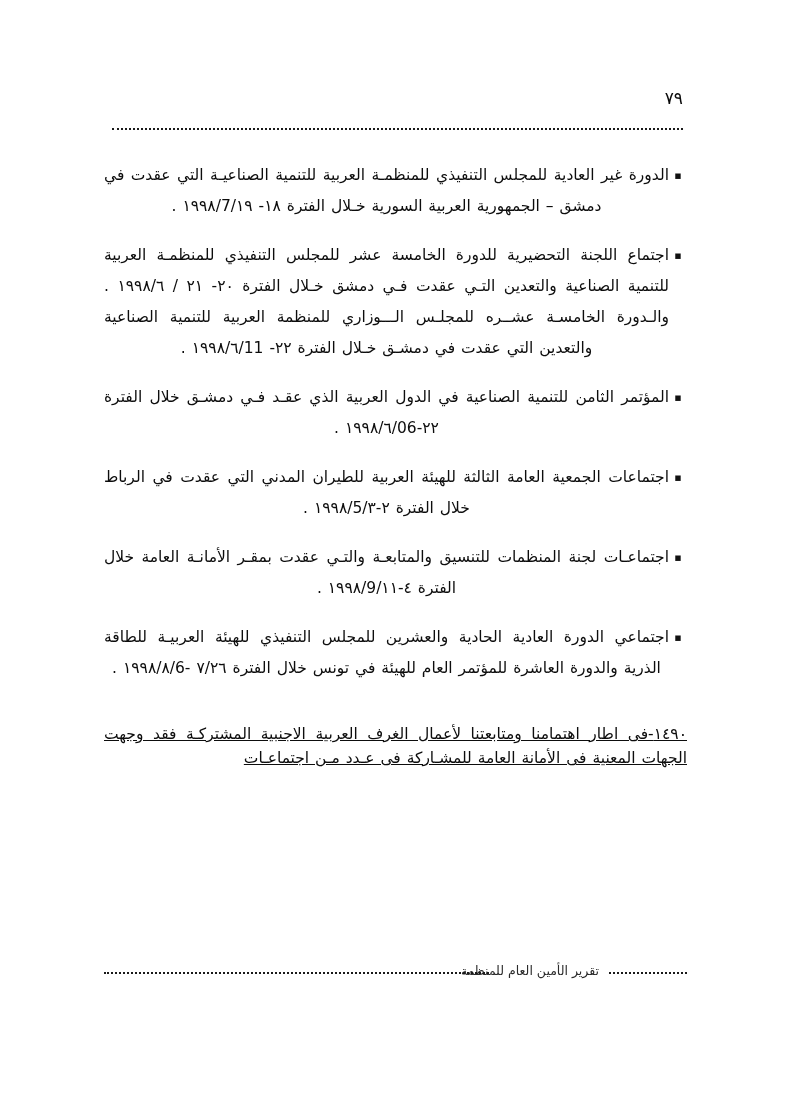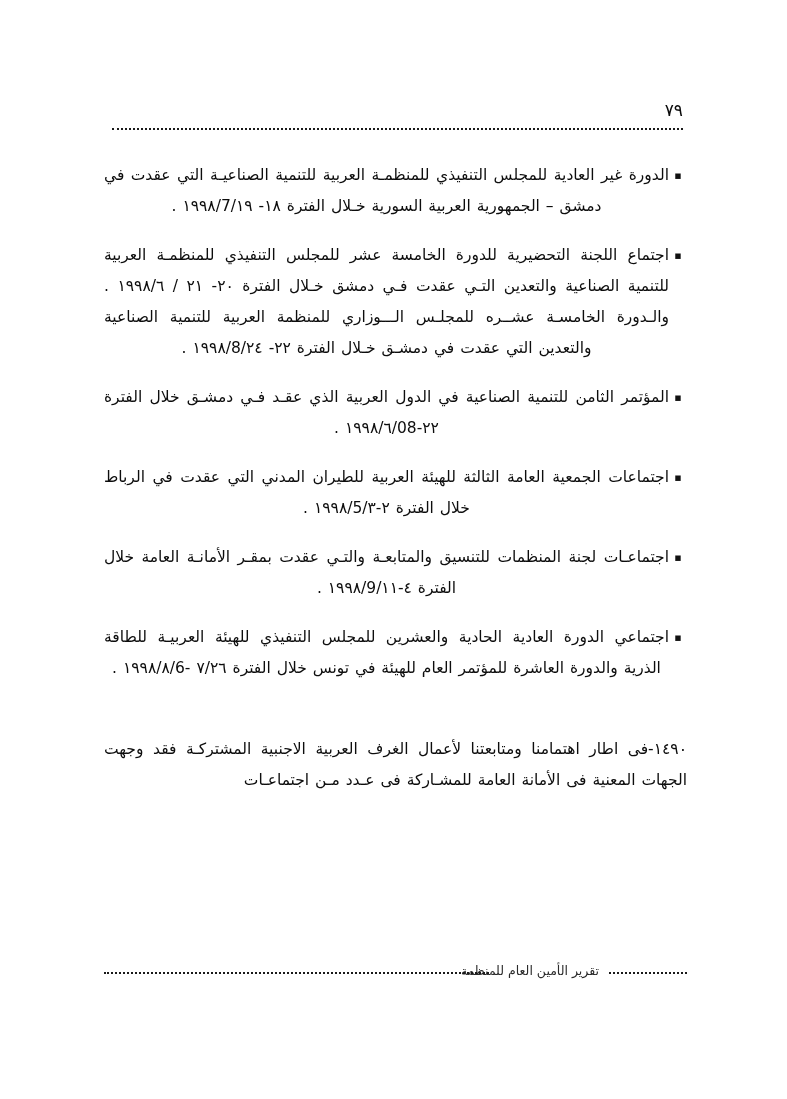--- a/index.html
+++ b/index.html
@@ -15,21 +15,21 @@
     width: 787px;
     height: 1099px;
     background: #ffffff;
     overflow: hidden;
     box-sizing: border-box;
   }
 
   
   .page-number {
     position: absolute;
-    top: 100px;
+    top: 88px;
     right: 104px;
     font-size: 17px;
     letter-spacing: 1px;
     color: #0b0b0b;
     font-family: "DejaVu Sans", sans-serif;
   }
   .top-rule {
     position: absolute;
     top: 128px;
     left: 112px;
@@ -67,27 +67,28 @@
     flex: 1 1 auto;
     font-size: 15.5px;
     line-height: 31px;
     color: #0d0d0d;
     text-align: justify;
     text-align-last: center;
     word-spacing: 1px;
   }
 
   .para {
-    margin-top: 50px;
+    margin-top: 38px;
     font-size: 15.5px;
-    line-height: 31px;
+    line-height: 24px;
     color: #0d0d0d;
     text-align: justify;
     text-align-last: right;
     word-spacing: 1px;
+    text-decoration: underline;
   }
 
   
   .footer {
     position: absolute;
     bottom: 118px;
     left: 104px;
     right: 100px;
     height: 18px;
   }
@@ -125,26 +126,26 @@
 
   <div class="content">
 
     <div class="bullet-item">
       <div class="bullet-marker">▪</div>
       <div class="bullet-text">الدورة غير العادية للمجلس التنفيذي للمنظمـة العربية للتنمية الصناعيـة التي عقدت في دمشق – الجمهورية العربية السورية خـلال الفترة ١٨- ١٩٩٨/7/١٩ .</div>
     </div>
 
     <div class="bullet-item">
       <div class="bullet-marker">▪</div>
-      <div class="bullet-text">اجتماع اللجنة التحضيرية للدورة الخامسة عشر للمجلس التنفيذي للمنظمـة العربية للتنمية الصناعية والتعدين التـي عقدت فـي دمشق خـلال الفترة ٢٠- ٢١ / ١٩٩٨/٦ . والـدورة الخامسـة عشــره للمجلـس الـــوزاري للمنظمة العربية للتنمية الصناعية والتعدين التي عقدت في دمشـق خـلال الفترة ٢٢- ١٩٩٨/8/٢٤ .</div>
+      <div class="bullet-text">اجتماع اللجنة التحضيرية للدورة الخامسة عشر للمجلس التنفيذي للمنظمـة العربية للتنمية الصناعية والتعدين التـي عقدت فـي دمشق خـلال الفترة ٢٠- ٢١ / ١٩٩٨/٦ . والـدورة الخامسـة عشــره للمجلـس الـــوزاري للمنظمة العربية للتنمية الصناعية والتعدين التي عقدت في دمشـق خـلال الفترة ٢٢- ١٩٩٨/٦/11 .</div>
     </div>
 
     <div class="bullet-item">
       <div class="bullet-marker">▪</div>
-      <div class="bullet-text">المؤتمر الثامن للتنمية الصناعية في الدول العربية الذي عقـد فـي دمشـق خلال الفترة ٢٢-١٩٩٨/٦/08 .</div>
+      <div class="bullet-text">المؤتمر الثامن للتنمية الصناعية في الدول العربية الذي عقـد فـي دمشـق خلال الفترة ٢٢-١٩٩٨/٦/06 .</div>
     </div>
 
     <div class="bullet-item">
       <div class="bullet-marker">▪</div>
       <div class="bullet-text">اجتماعات الجمعية العامة الثالثة للهيئة العربية للطيران المدني التي عقدت في الرباط خلال الفترة ٢-١٩٩٨/5/٣ .</div>
     </div>
 
     <div class="bullet-item">
       <div class="bullet-marker">▪</div>
       <div class="bullet-text">اجتماعـات لجنة المنظمات للتنسيق والمتابعـة والتـي عقدت بمقـر الأمانـة العامة خلال الفترة ٤-١٩٩٨/9/١١ .</div>

